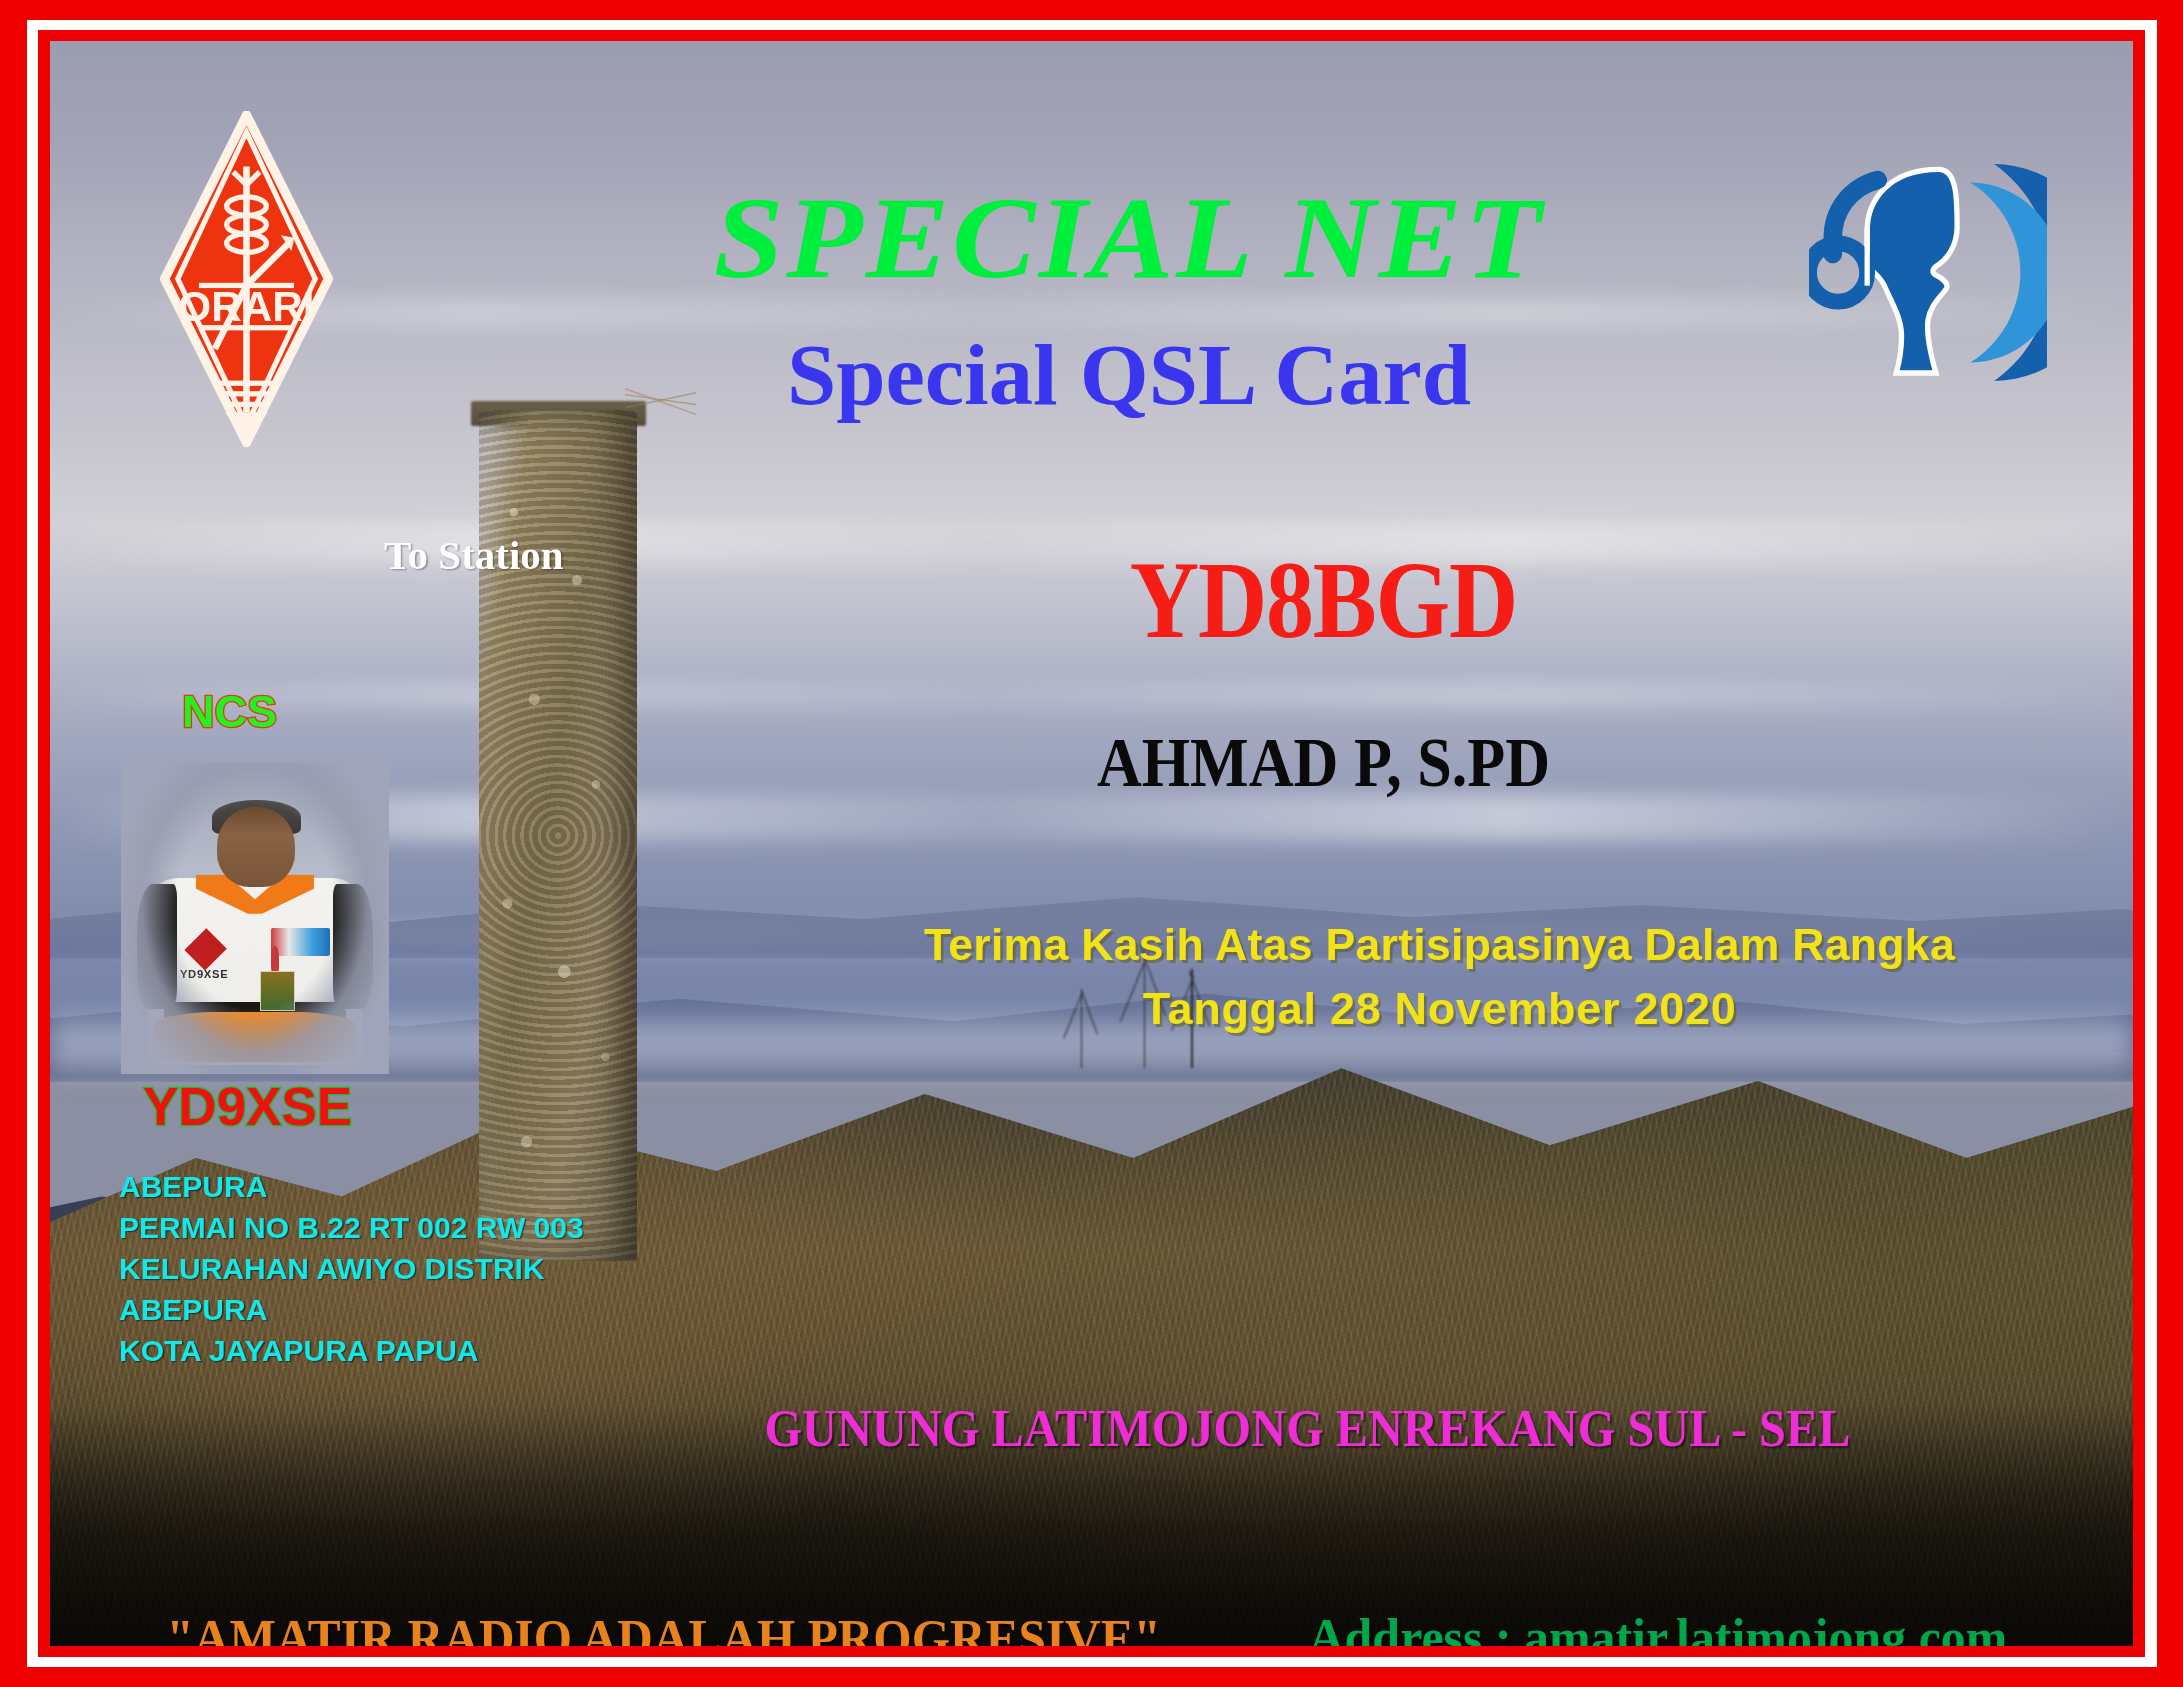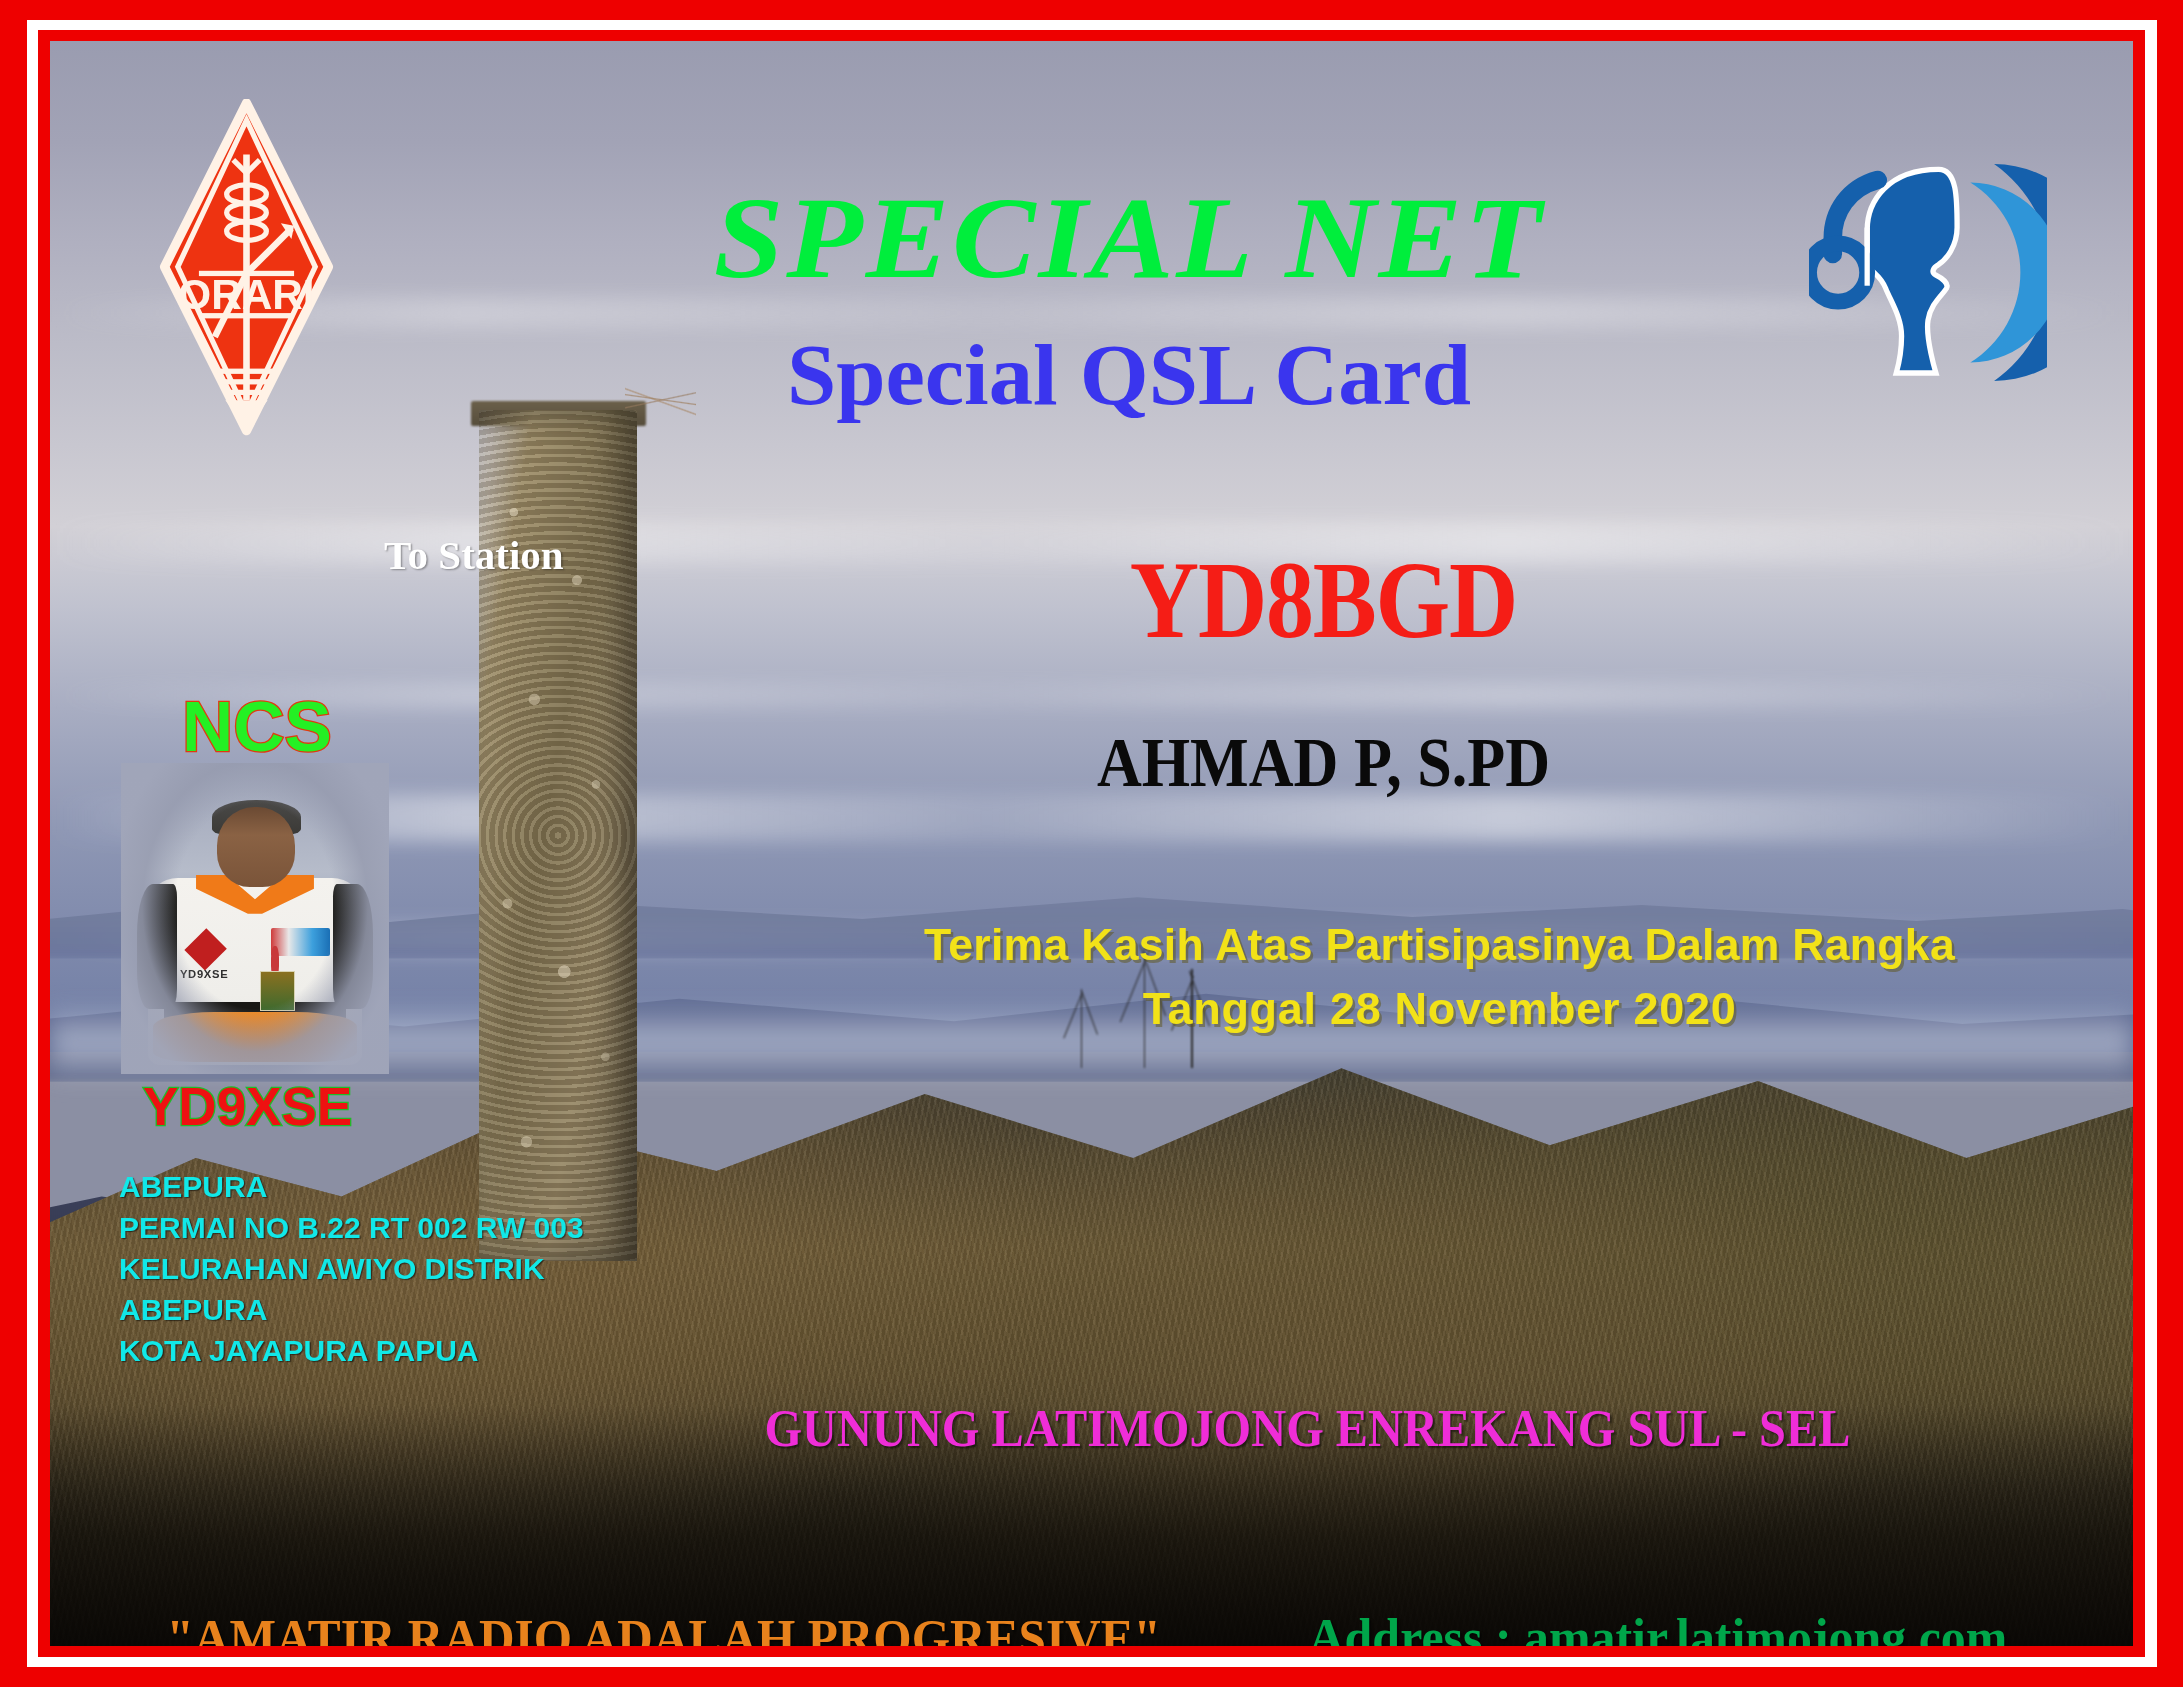--- a/index.html
+++ b/index.html
@@ -147,21 +147,21 @@
   .tree::before,.tree::after{
     content:"";position:absolute;width:1.3px;height:60%;background:#1c1a15;
   }
   .tree::before{left:-9.3px;bottom:35%;transform:rotate(22deg);}
   .tree::after{left:8px;bottom:40%;transform:rotate(-20deg);}
   .t1{left:52.5%;height:126px;}
   .t2{left:54.8%;height:99px;}
   .t3{left:49.5%;height:79px;}
 
   
-  .orari{position:absolute;left:109px;top:58px;width:175px;height:337px;}
+  .orari{position:absolute;left:109px;top:70px;width:175px;height:337px;}
   .orari svg{width:100%;height:100%;display:block;}
 
   
   .headlogo{position:absolute;right:86px;top:99px;width:238px;height:265px;}
   .headlogo svg{width:100%;height:100%;display:block;}
 
   
   .special-net{
     position:absolute;left:457px;top:139px;width:1244px;
     text-align:center;
@@ -219,21 +219,21 @@
     text-shadow:2.6px 2.6px 0 rgba(90,80,10,.45);
     white-space:nowrap;
   }
   .y1{font-size:45px;line-height:1.02;letter-spacing:0.3px;transform:scaleX(.99);}
   .y2{font-size:42px;line-height:1.05;font-style:italic;margin-top:17px;letter-spacing:0.7px;}
   .y3{font-size:45px;line-height:1.05;margin-top:17px;letter-spacing:0.7px;text-align:center;}
 
   
   .ncs-label{
     position:absolute;left:132px;top:645px;
-    font-size:71px;font-weight:bold;
+    font-size:45px;font-weight:bold;
     color:#24f024;
     font-family:"Liberation Sans",sans-serif;
     -webkit-text-stroke:2.6px #e03a10;
     paint-order:stroke fill;
     white-space:nowrap;
   }
   .ncs-photo{
     position:absolute;left:71px;top:722px;width:268px;height:311px;
     overflow:hidden;
   }

